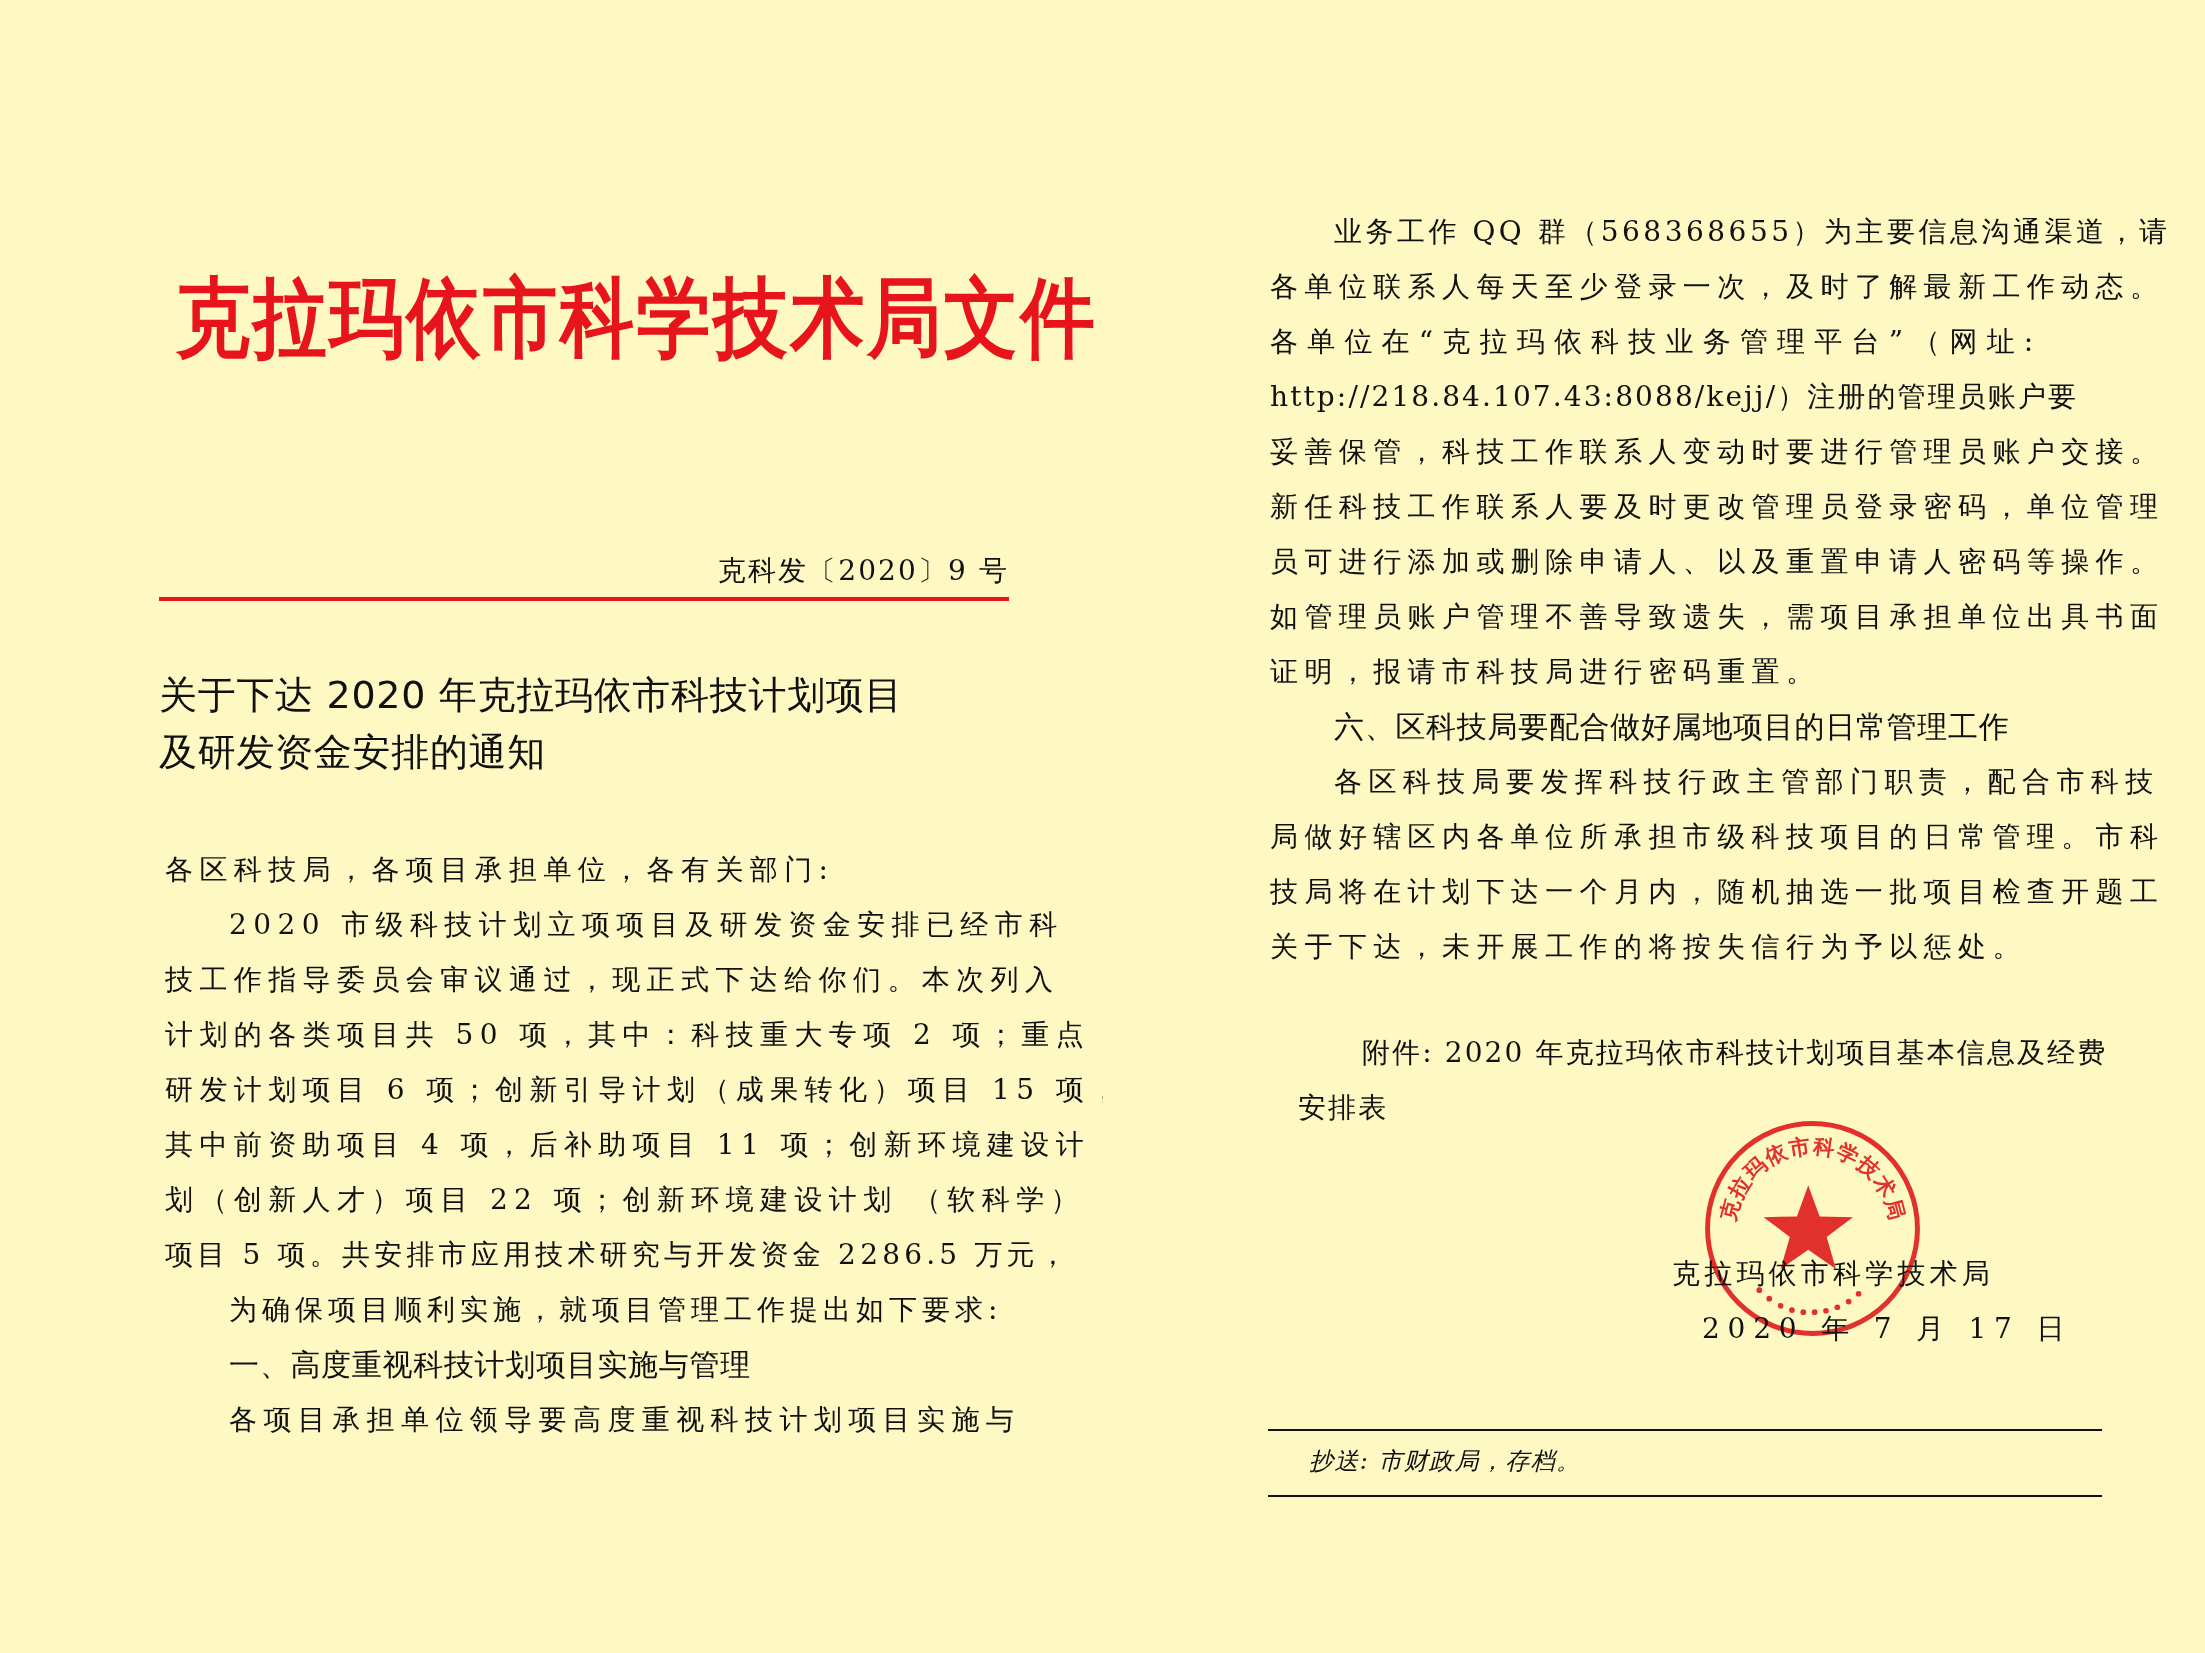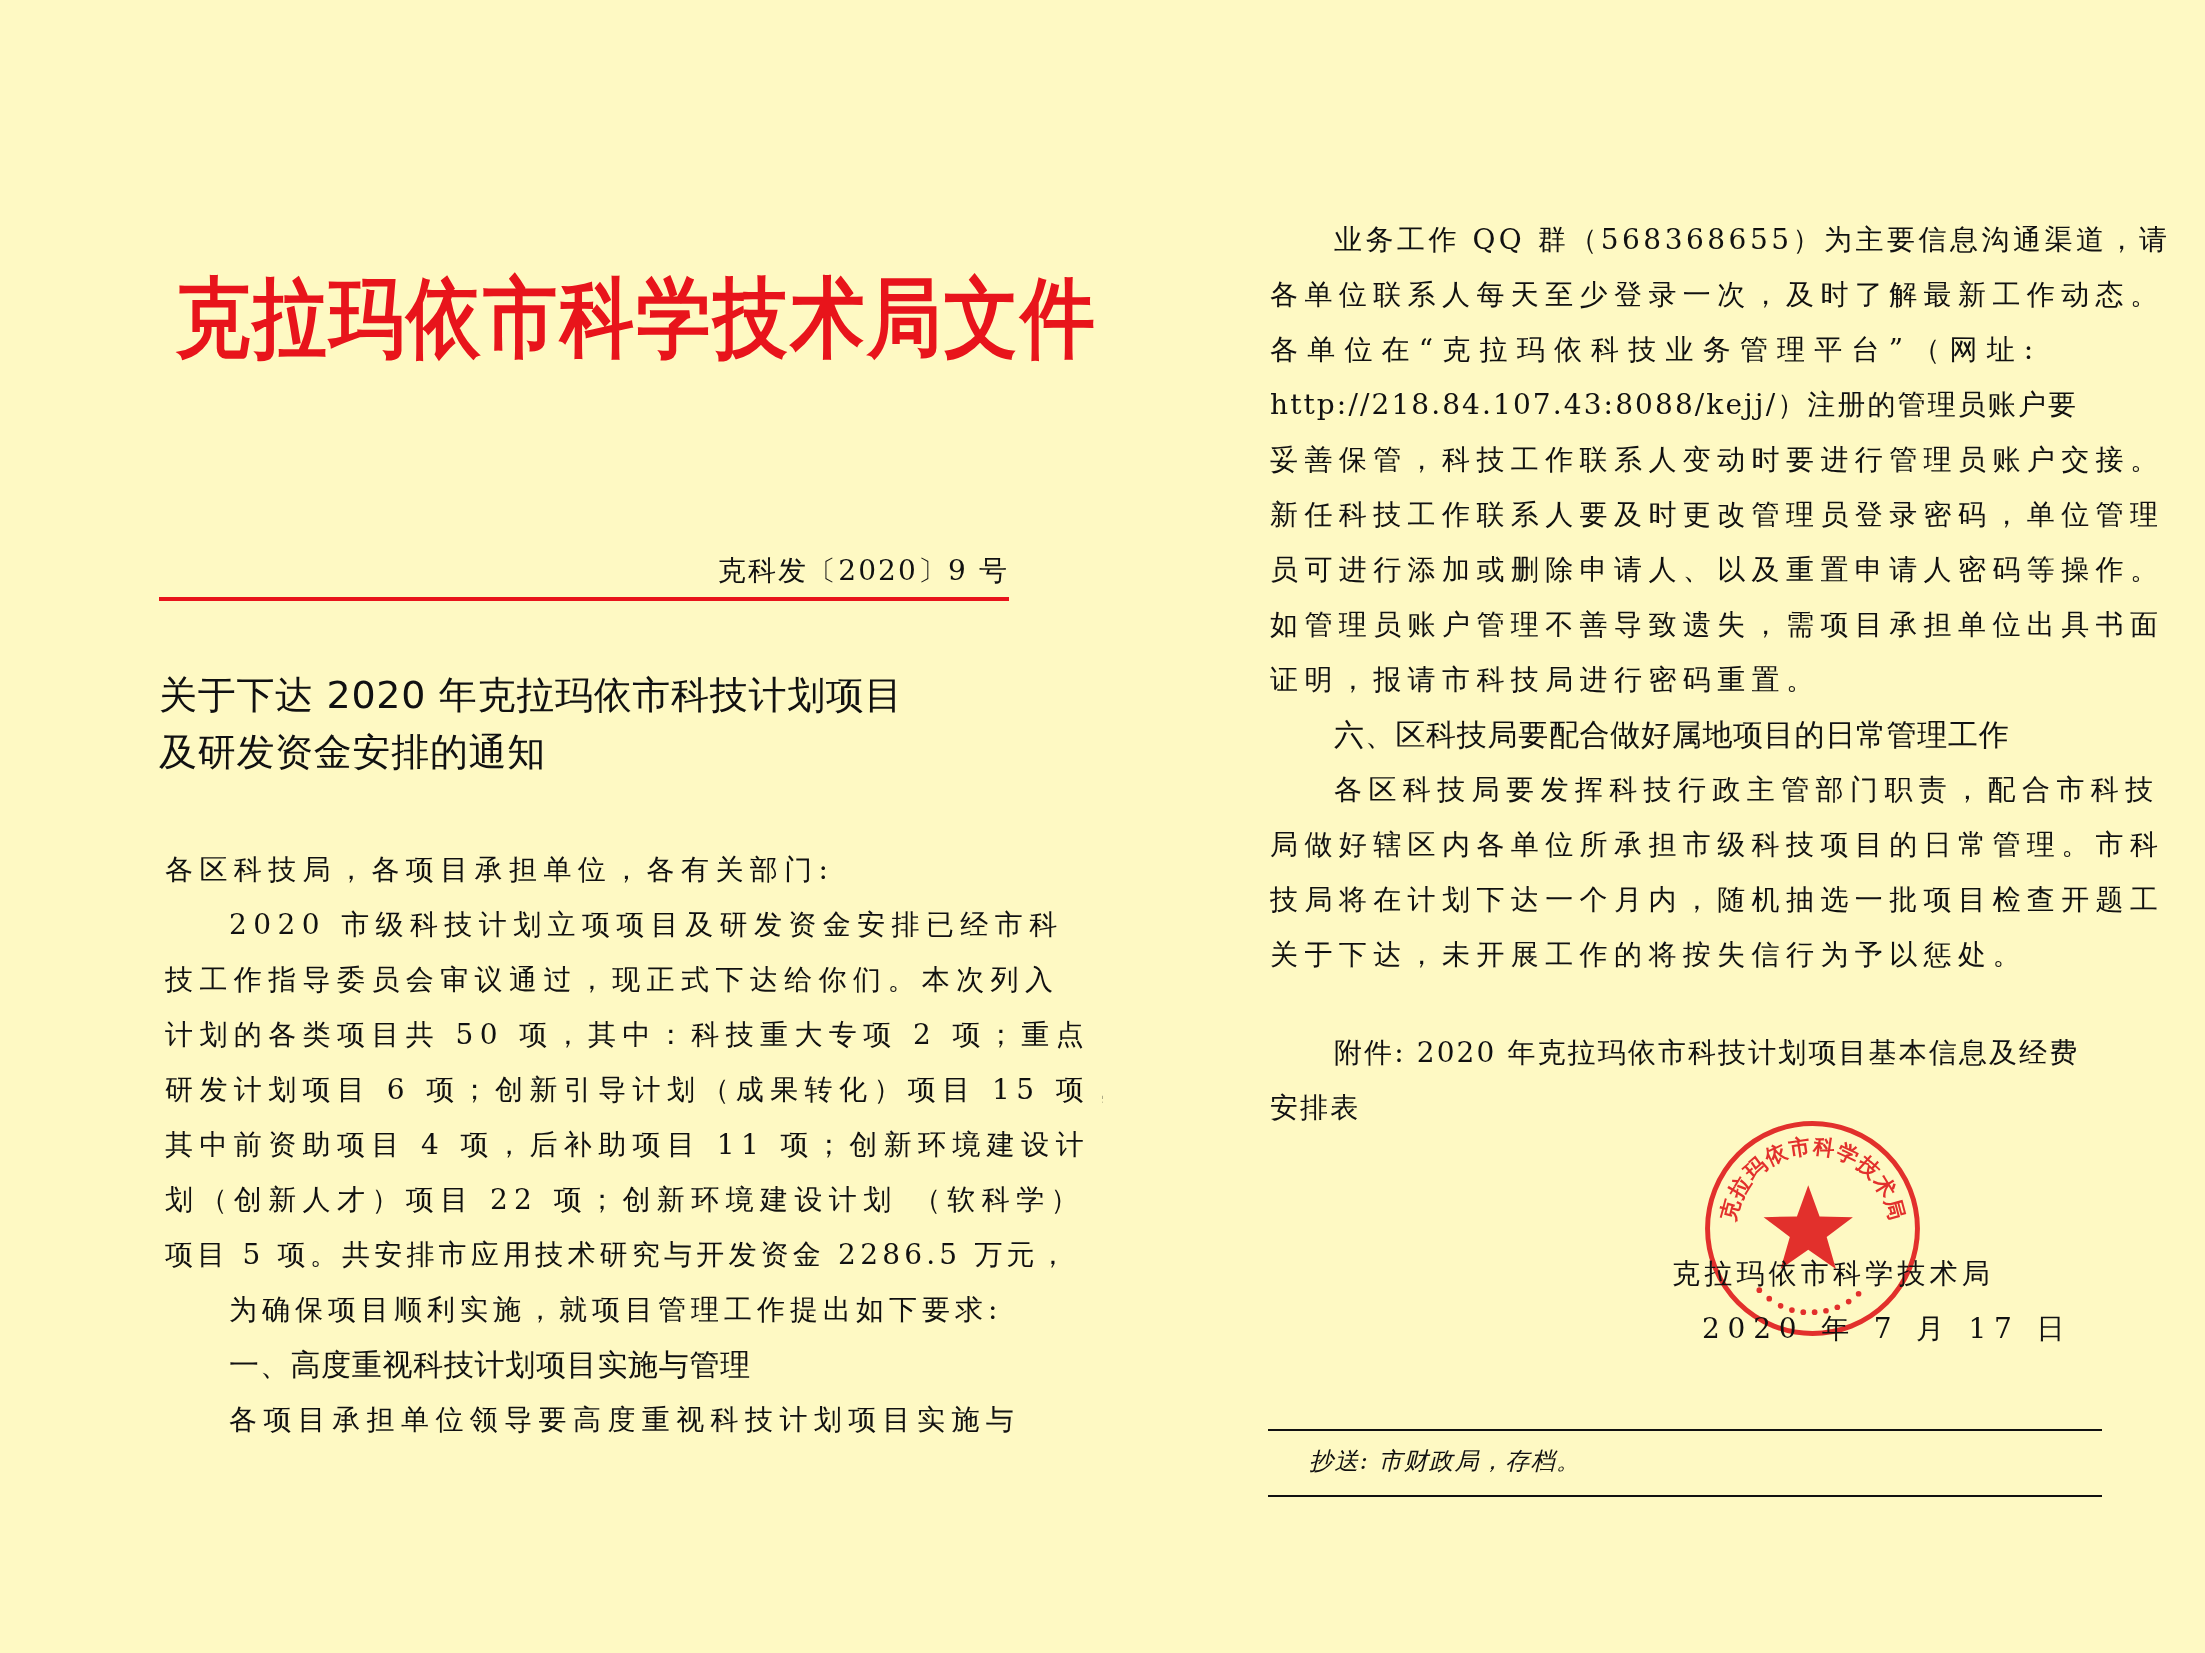--- a/index.html
+++ b/index.html
@@ -21,23 +21,23 @@
                font-size:38px; line-height:57px; letter-spacing:0.7px; }
   .doc-title div { white-space:nowrap; }
 
   .body-block { position:absolute; font-size:28px; line-height:55px; letter-spacing:6.4px; }
   .body-block p { margin:0; white-space:nowrap; }
   .indent { padding-left:64px; }
   .heading { font-family:"DejaVu Sans","Liberation Sans",sans-serif; font-weight:normal;
              font-size:30px; letter-spacing:0.7px; }
 
   #left-body { left:165px; top:842px; width:821px; }
-  #right-body { left:1270px; top:212px; width:828px; }
+  #right-body { left:1270px; top:204px; width:828px; }
 
-  .attachment { position:absolute; left:1270px; top:1025px; font-size:28px; line-height:55px; letter-spacing:2.1px; }
+  .attachment { position:absolute; left:1298px; top:1025px; font-size:28px; line-height:55px; letter-spacing:2.1px; }
   .attachment p { margin:0; white-space:nowrap; }
 
   .signature { position:absolute; left:1672px; top:1246px; font-size:28px; line-height:55px; letter-spacing:4.2px; z-index:2; }
   .signature p { margin:0; white-space:nowrap; }
   .signature .date { padding-left:30px; letter-spacing:7.8px; }
 
   .seal { position:absolute; left:1704px; top:1120px; width:217px; height:217px; z-index:1; opacity:0.92; }
 
   .cc-block { position:absolute; left:1268px; top:1429px; width:834px; height:64px;
               border-top:2.8px solid #111; border-bottom:2.8px solid #111; }

